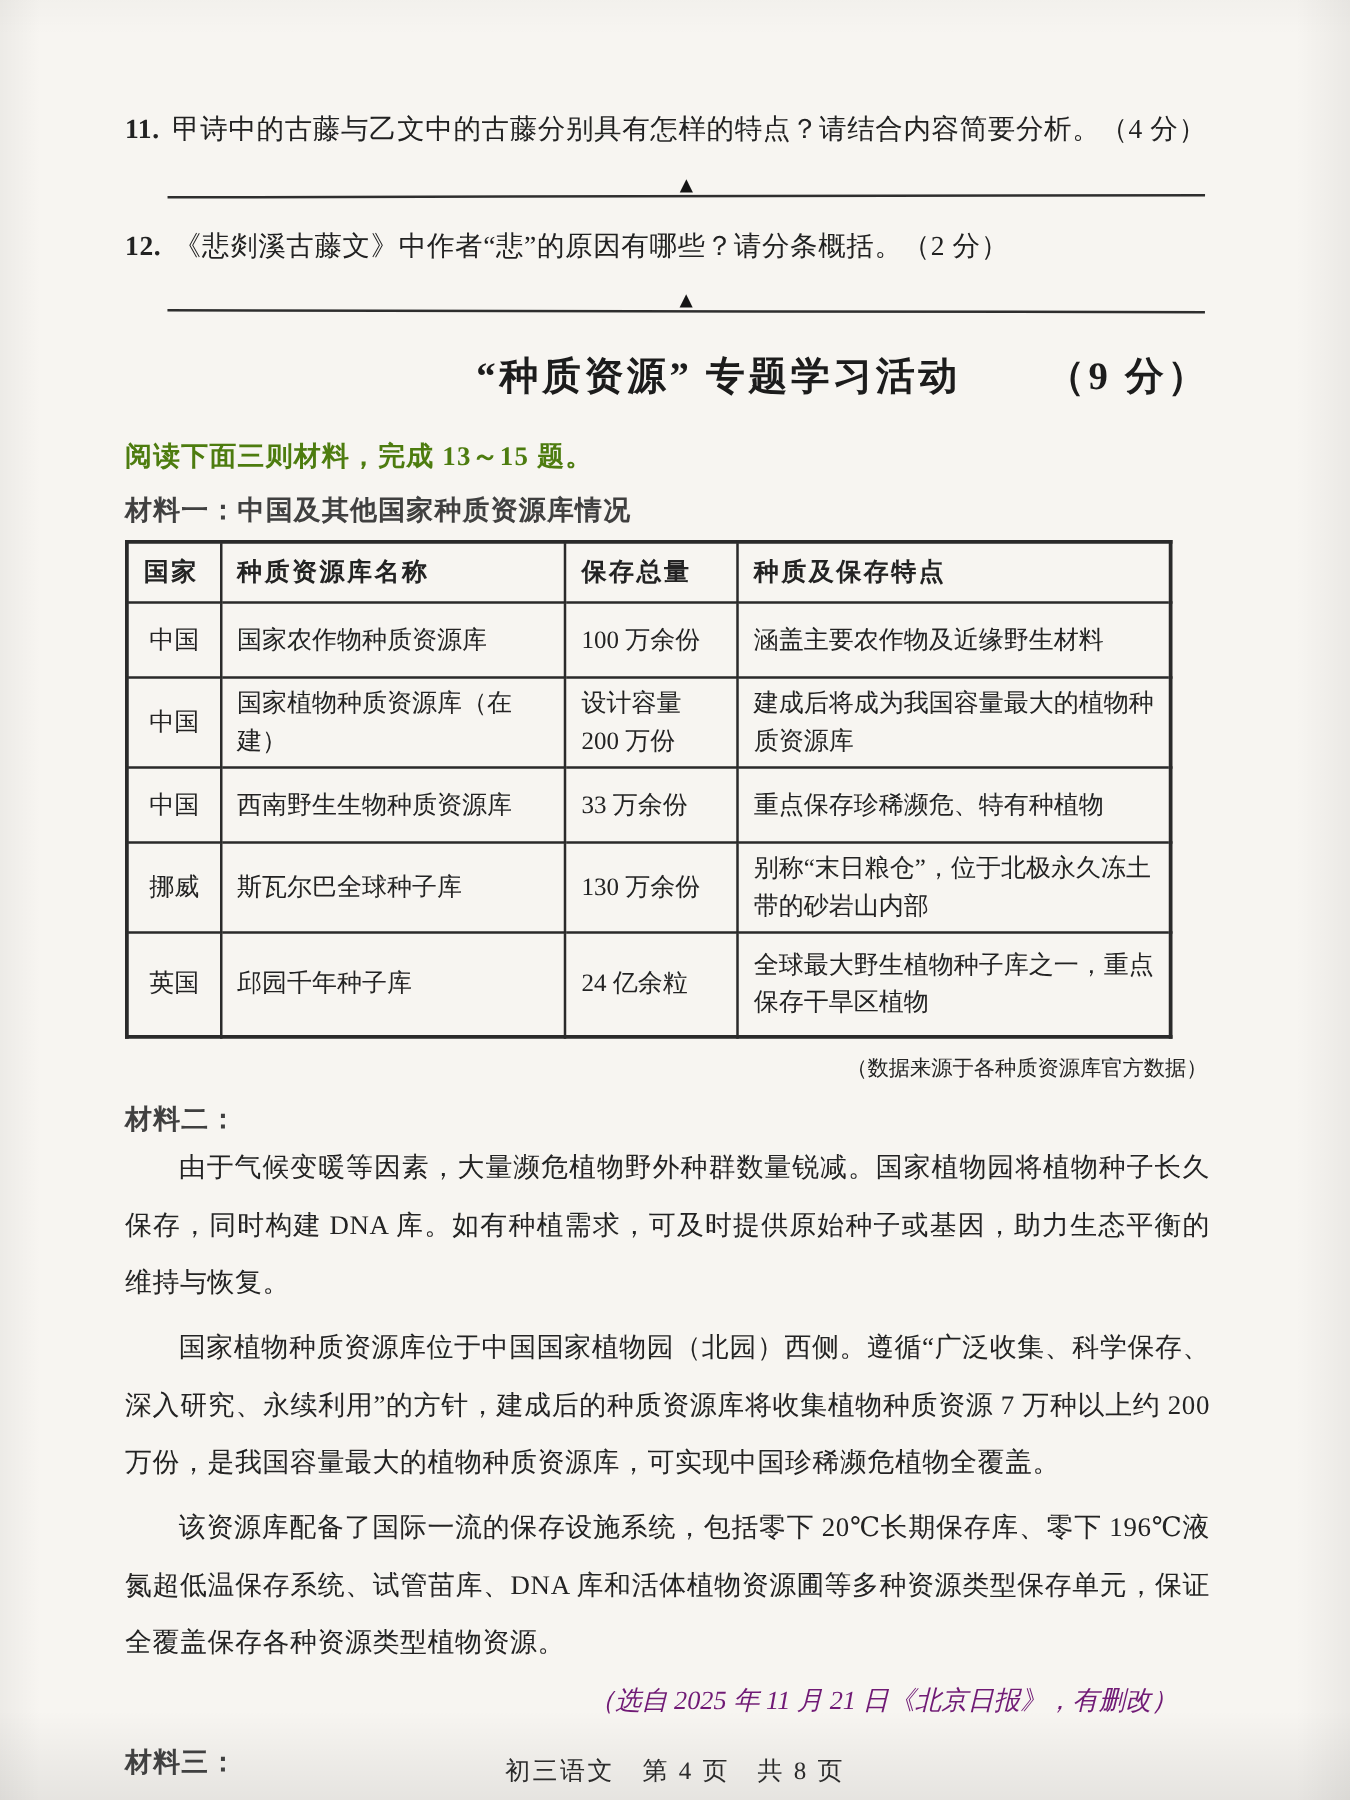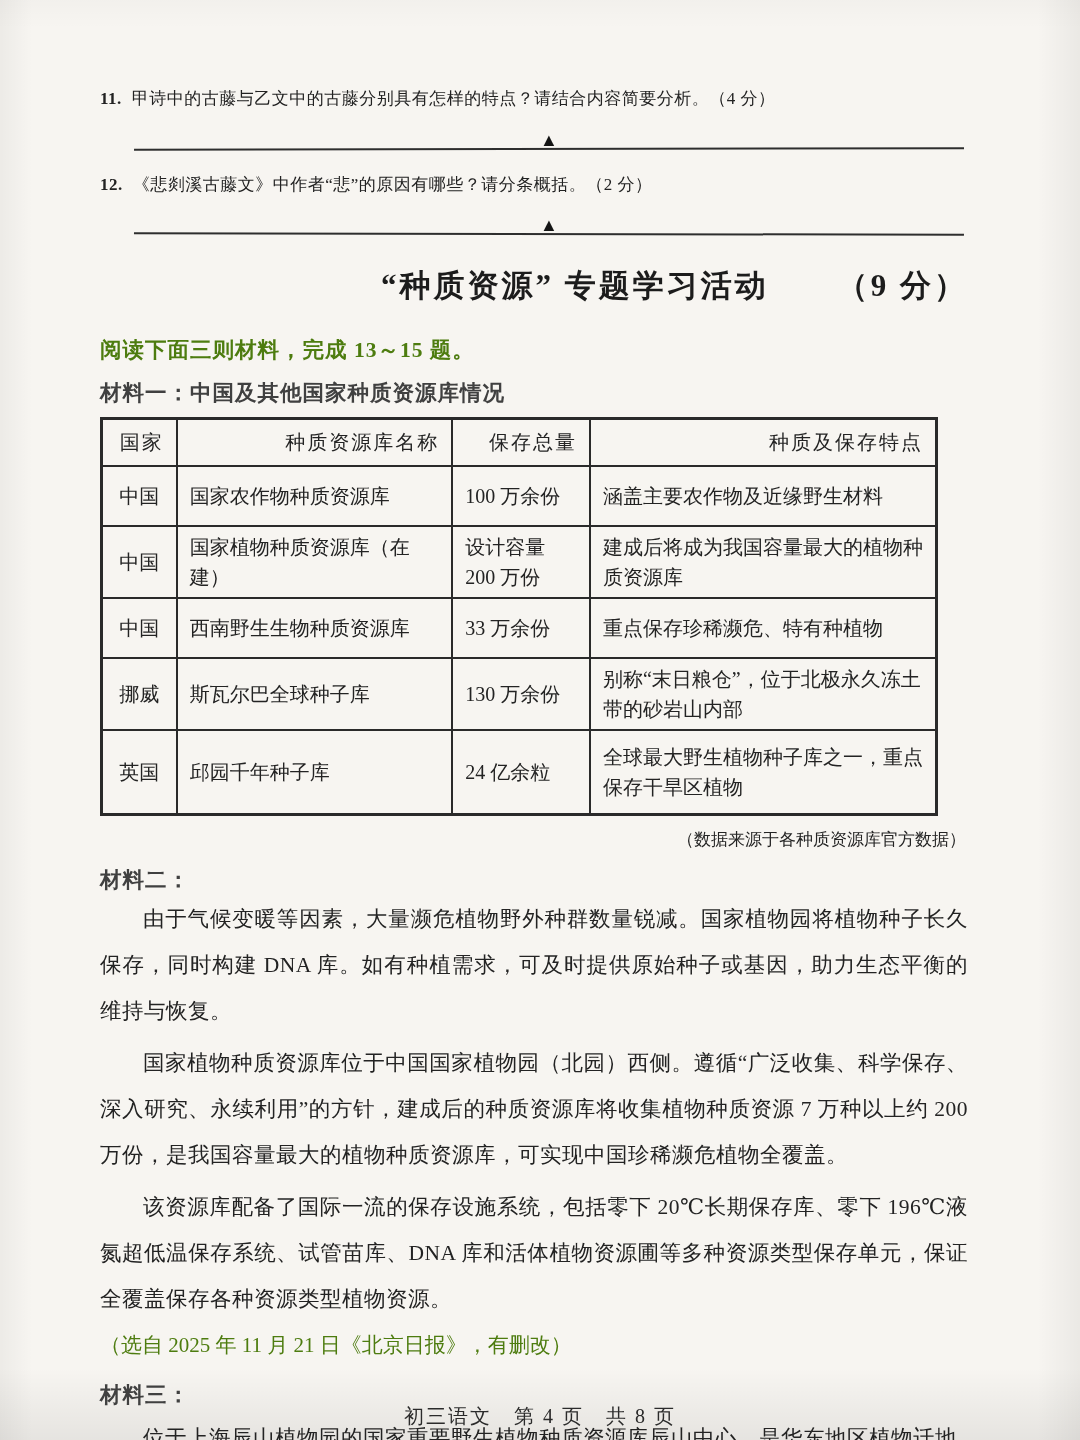--- a/index.html
+++ b/index.html
@@ -10,21 +10,21 @@
     font-family: "Liberation Serif", "DejaVu Serif", serif;
     color: #262626;
     background:
       linear-gradient(to right, rgba(0,0,0,0.045), rgba(0,0,0,0) 3%, rgba(0,0,0,0) 96%, rgba(0,0,0,0.05)),
       linear-gradient(to bottom, rgba(0,0,0,0.02), rgba(0,0,0,0) 2%, rgba(0,0,0,0) 95%, rgba(0,0,0,0.07)),
       #f7f5f1;
   }
   .content { padding: 86px 112px 0 100px; }
 
   .question {
-    font-size: 17px; line-height: 1.55;
+    font-size: 22px; line-height: 1.55;
     padding-left: 44px; text-indent: -44px;
     letter-spacing: 0.5px; color: #222;
   }
   .qnum { padding-right: 10px; font-weight: 600; }
 
   .answer-line {
     margin: 6px 0 0 34px; width: 830px; height: 30px;
     border-bottom: 2px solid #2e2e2e;
     display: flex; align-items: flex-end; justify-content: center;
     transform: rotate(-0.12deg);
@@ -40,36 +40,36 @@
   .intro { margin: 28px 0 0; font-size: 21.5px; font-weight: bold; color: #4d7c0f; letter-spacing: 1px; }
   .material-label { margin: 14px 0 0; font-size: 21.5px; font-weight: bold; color: #404040; letter-spacing: 1px; }
 
   table.germ {
     margin-top: 10px; width: 838px;
     border-collapse: collapse;
     font-size: 20px; color: #232323;
     border: 3px solid #2a2a2a;
   }
   table.germ th, table.germ td { border: 2px solid #2a2a2a; padding: 5px 12px; line-height: 1.5; }
-  table.germ th { font-weight: normal; text-align: right; letter-spacing: 2px; }
+  table.germ th { font-weight: bold; text-align: left; letter-spacing: 2px; }
   table.germ td.c { text-align: center; padding: 5px 4px; }
   table.germ thead tr { height: 48px; }
   table.germ tbody tr:nth-child(1) { height: 60px; }
   table.germ tbody tr:nth-child(2) { height: 62px; }
   table.germ tbody tr:nth-child(3) { height: 60px; }
   table.germ tbody tr:nth-child(4) { height: 72px; }
   table.germ tbody tr:nth-child(5) { height: 84px; }
 
   .caption { margin: 12px 2px 0 0; text-align: right; font-size: 17px; color: #242424; }
 
   .para {
     margin: 6px 0 0; font-size: 21.5px; line-height: 2.14;
     text-align: justify; text-indent: 2em; letter-spacing: 0.5px; color: #232323;
   }
-  .source { margin: 2px 26px 0 0; text-align: left; font-size: 21px; line-height: 2; color: #4d7c0f; }
+  .source { margin: 2px 26px 0 0; text-align: right; font-size: 21px; line-height: 2; color: #701a75; font-style: italic; }
 
   .footer {
     position: absolute; left: 0; right: 0; bottom: 10px;
     text-align: center; font-size: 20px; letter-spacing: 2px; color: #2b2b2b;
   }
 </style>
 </head>
 <body>
 
 <div class="content">

